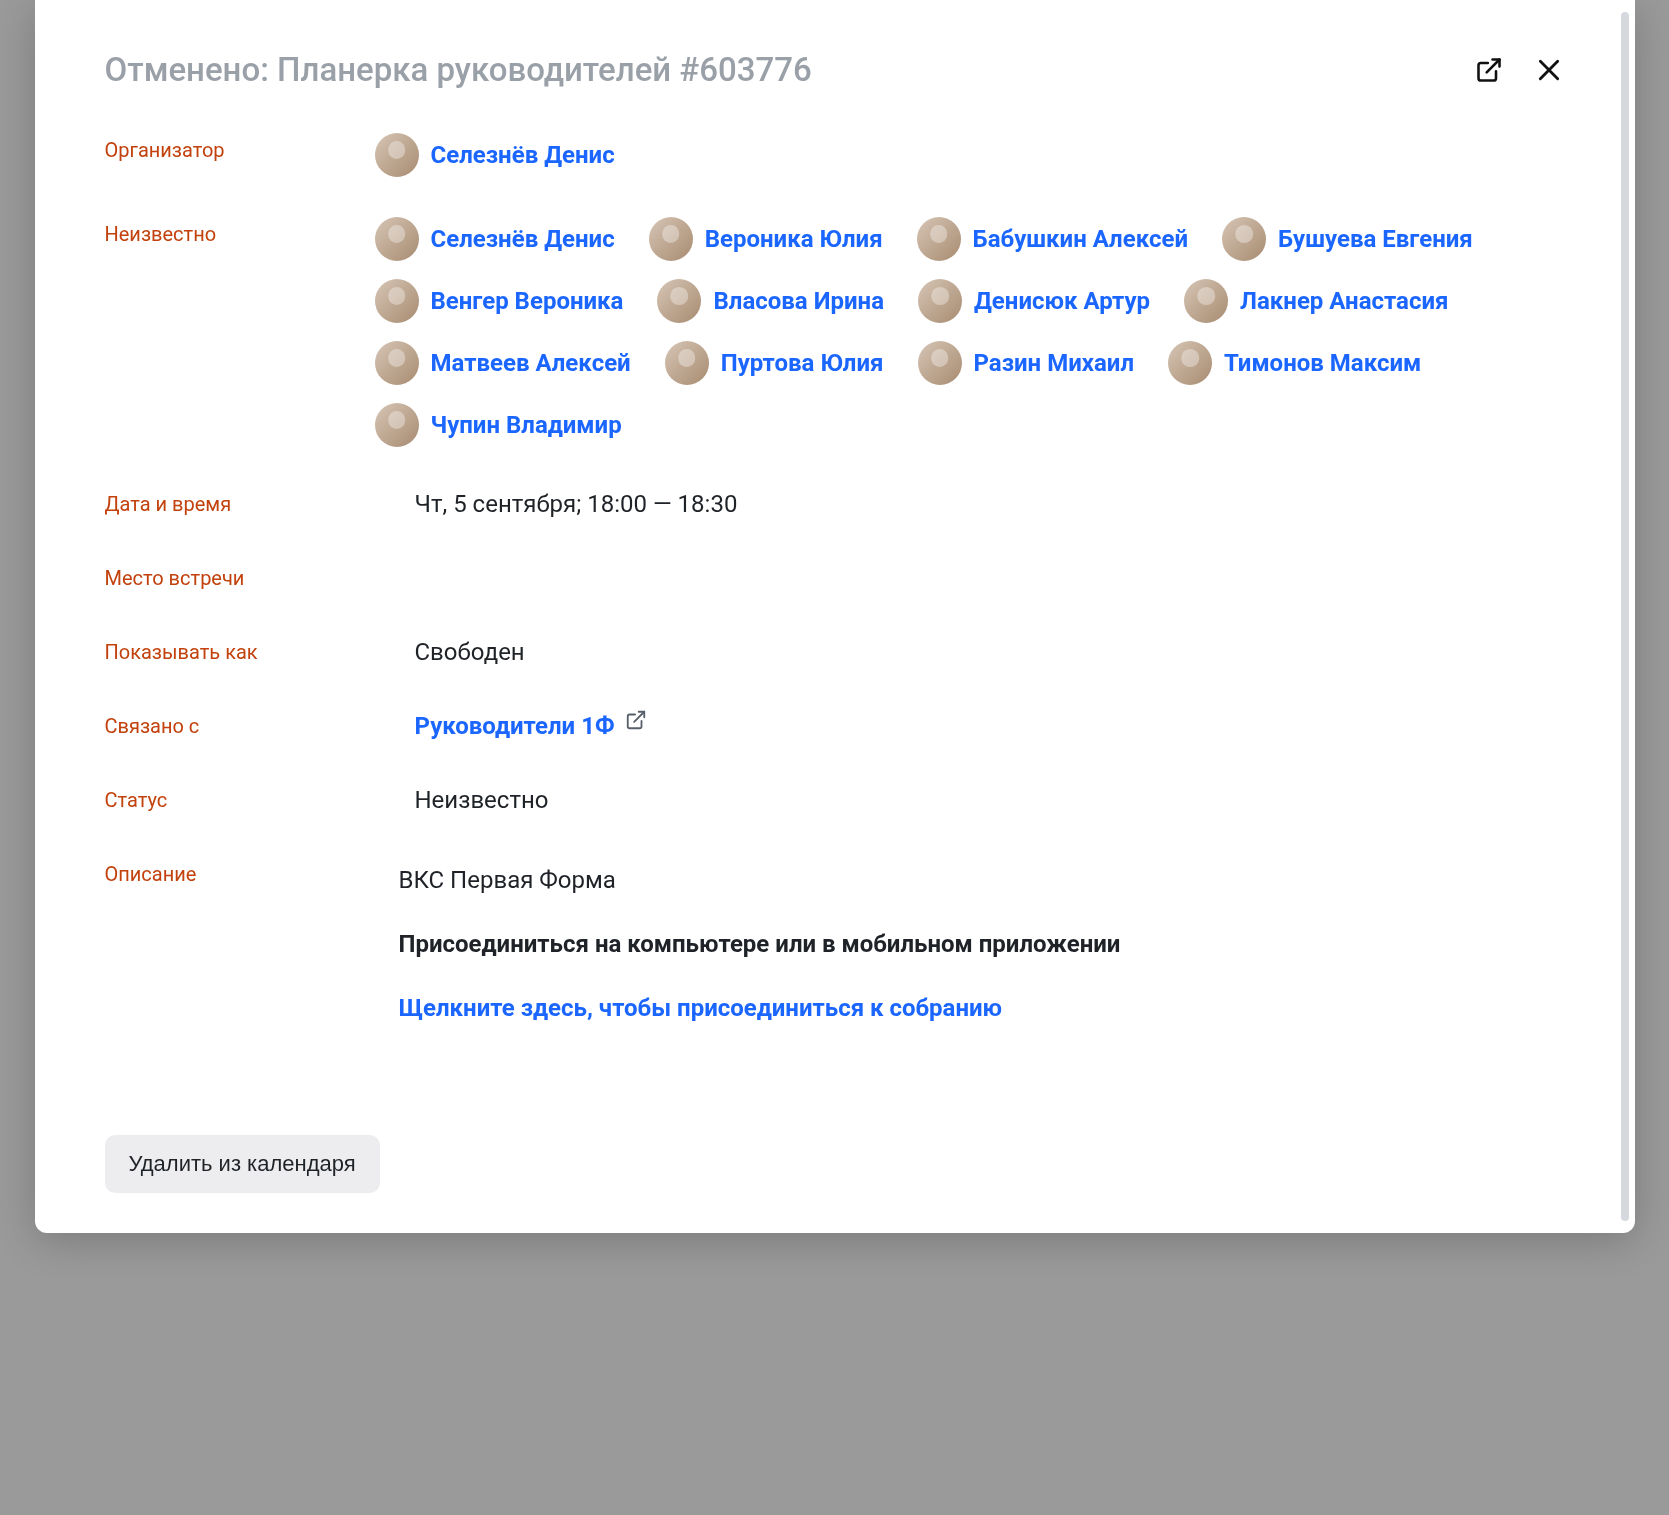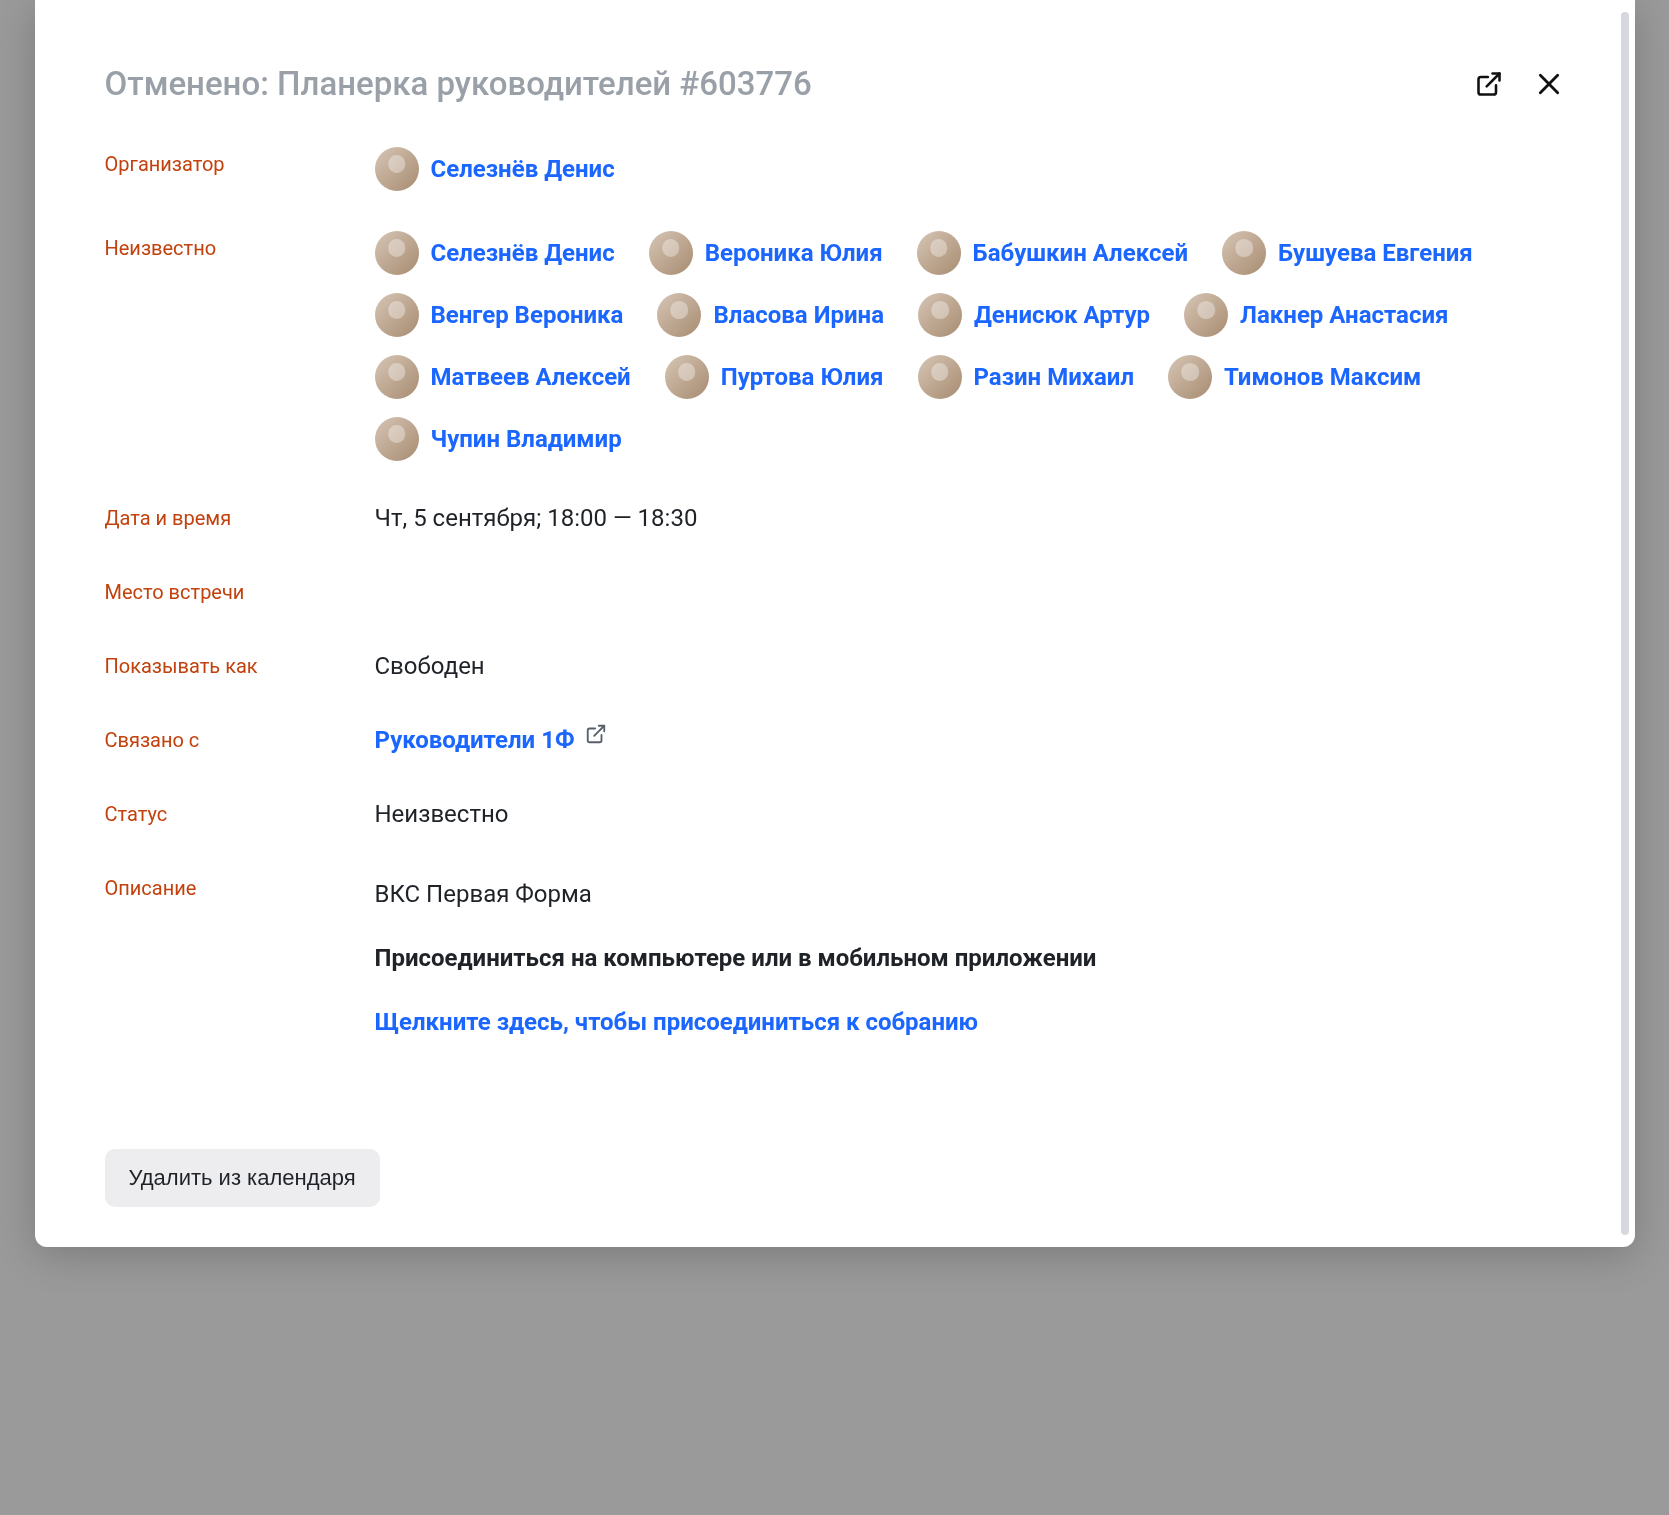--- a/index.html
+++ b/index.html
@@ -11,21 +11,21 @@
     align-items: flex-start;
     justify-content: center;
     padding: 0 30px 30px 30px;
   }
   .modal {
     background: #fff;
     width: 1600px;
     max-width: 100%;
     border-radius: 0 0 12px 12px;
     box-shadow: 0 8px 40px rgba(0,0,0,0.2);
-    padding: 64px 70px 40px 70px;
+    padding: 50px 70px 40px 70px;
     position: relative;
   }
   .modal::after {
     content: "";
     position: absolute;
     top: 12px;
     right: 6px;
     bottom: 12px;
     width: 8px;
     background: #d5d8dc;
@@ -52,21 +52,21 @@
     display: flex;
     align-items: center;
     justify-content: center;
     cursor: pointer;
     color: #111;
   }
   .row {
     display: flex;
     margin-bottom: 40px;
   }
-  .row.tight { margin-bottom: 40px; }
+  .row.tight { margin-bottom: 40px; gap: 40px; }
   .label {
     width: 270px;
     flex: none;
     font-size: 20px;
     color: #c2410c;
     font-weight: 400;
     line-height: 34px;
   }
   .value {
     flex: 1;
@@ -97,21 +97,21 @@
   }
   .avatar::after {
     content: "";
     position: absolute;
     left: 50%; top: 18%;
     width: 40%; height: 40%;
     background: rgba(255,255,255,0.35);
     border-radius: 50%;
     transform: translateX(-50%);
   }
-  .desc-block { margin-top: 6px; }
+  .desc-block { margin-top: 6px; margin-left: 24px; }
   .desc-block p { margin-bottom: 30px; font-size: 24px; }
   .desc-block .bold { font-weight: 700; }
   .footer {
     margin-top: 80px;
   }
   .delete-btn {
     background: #ededef;
     border: none;
     border-radius: 10px;
     font-size: 22px;

